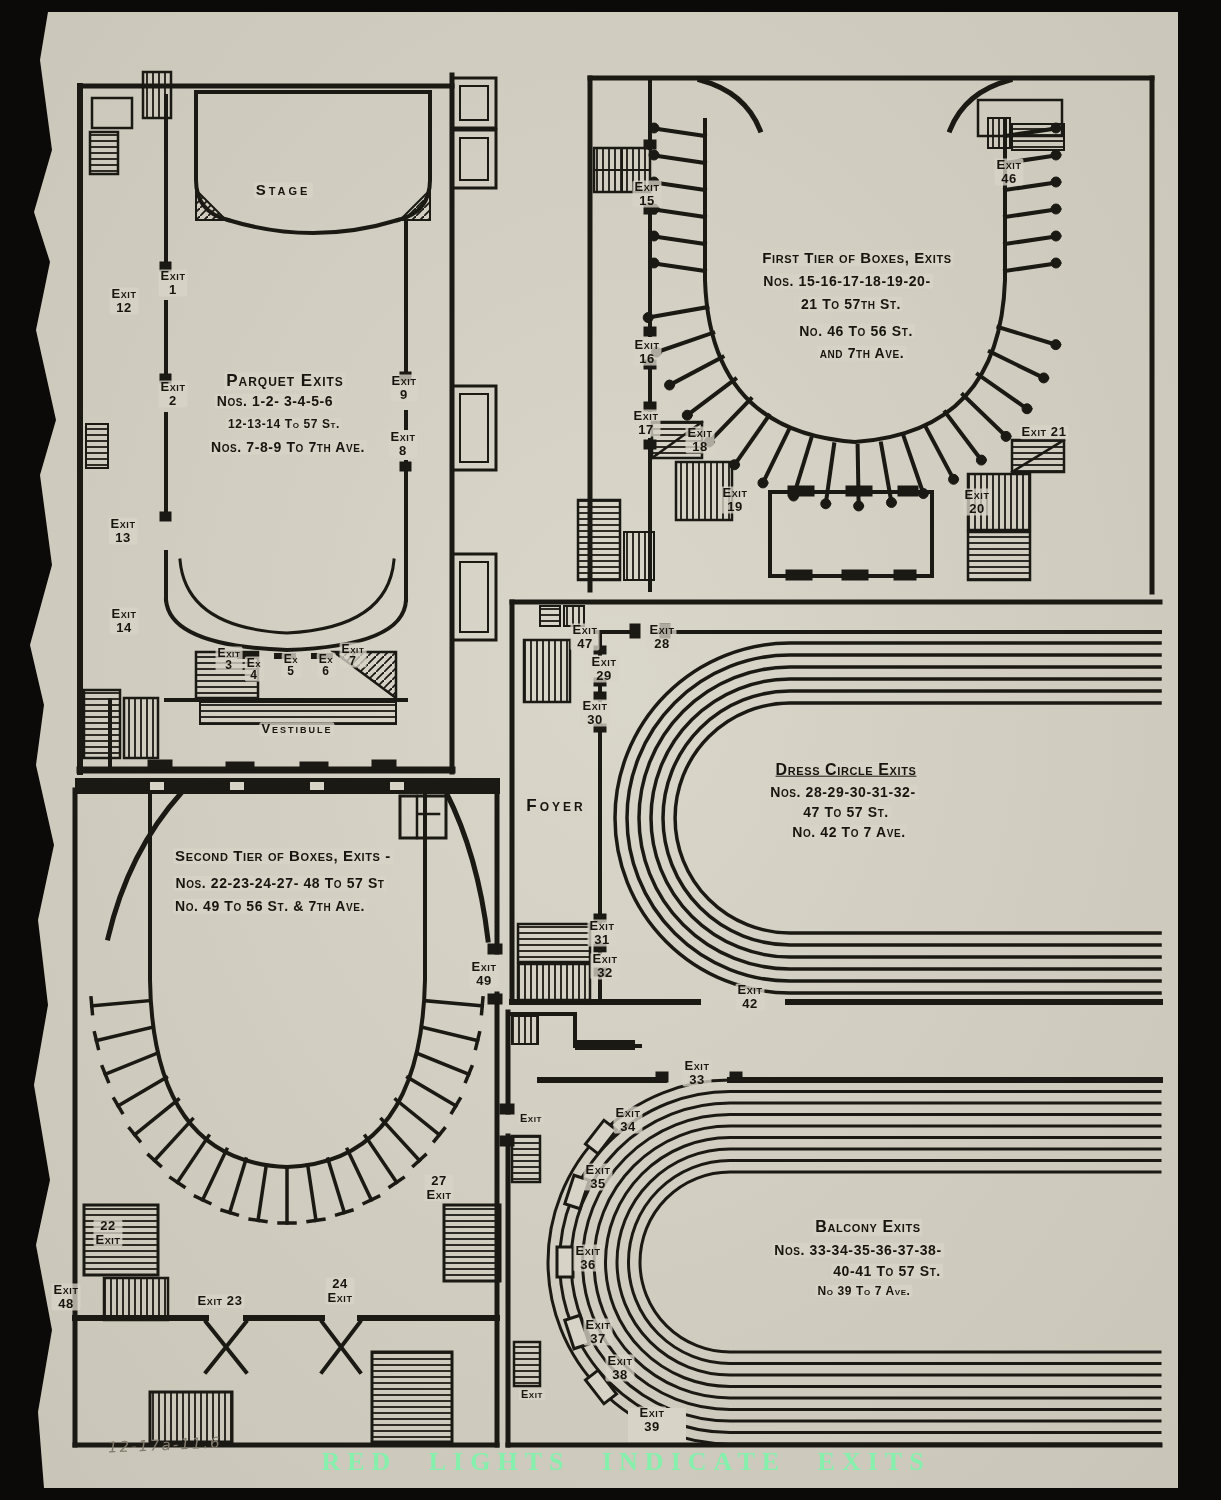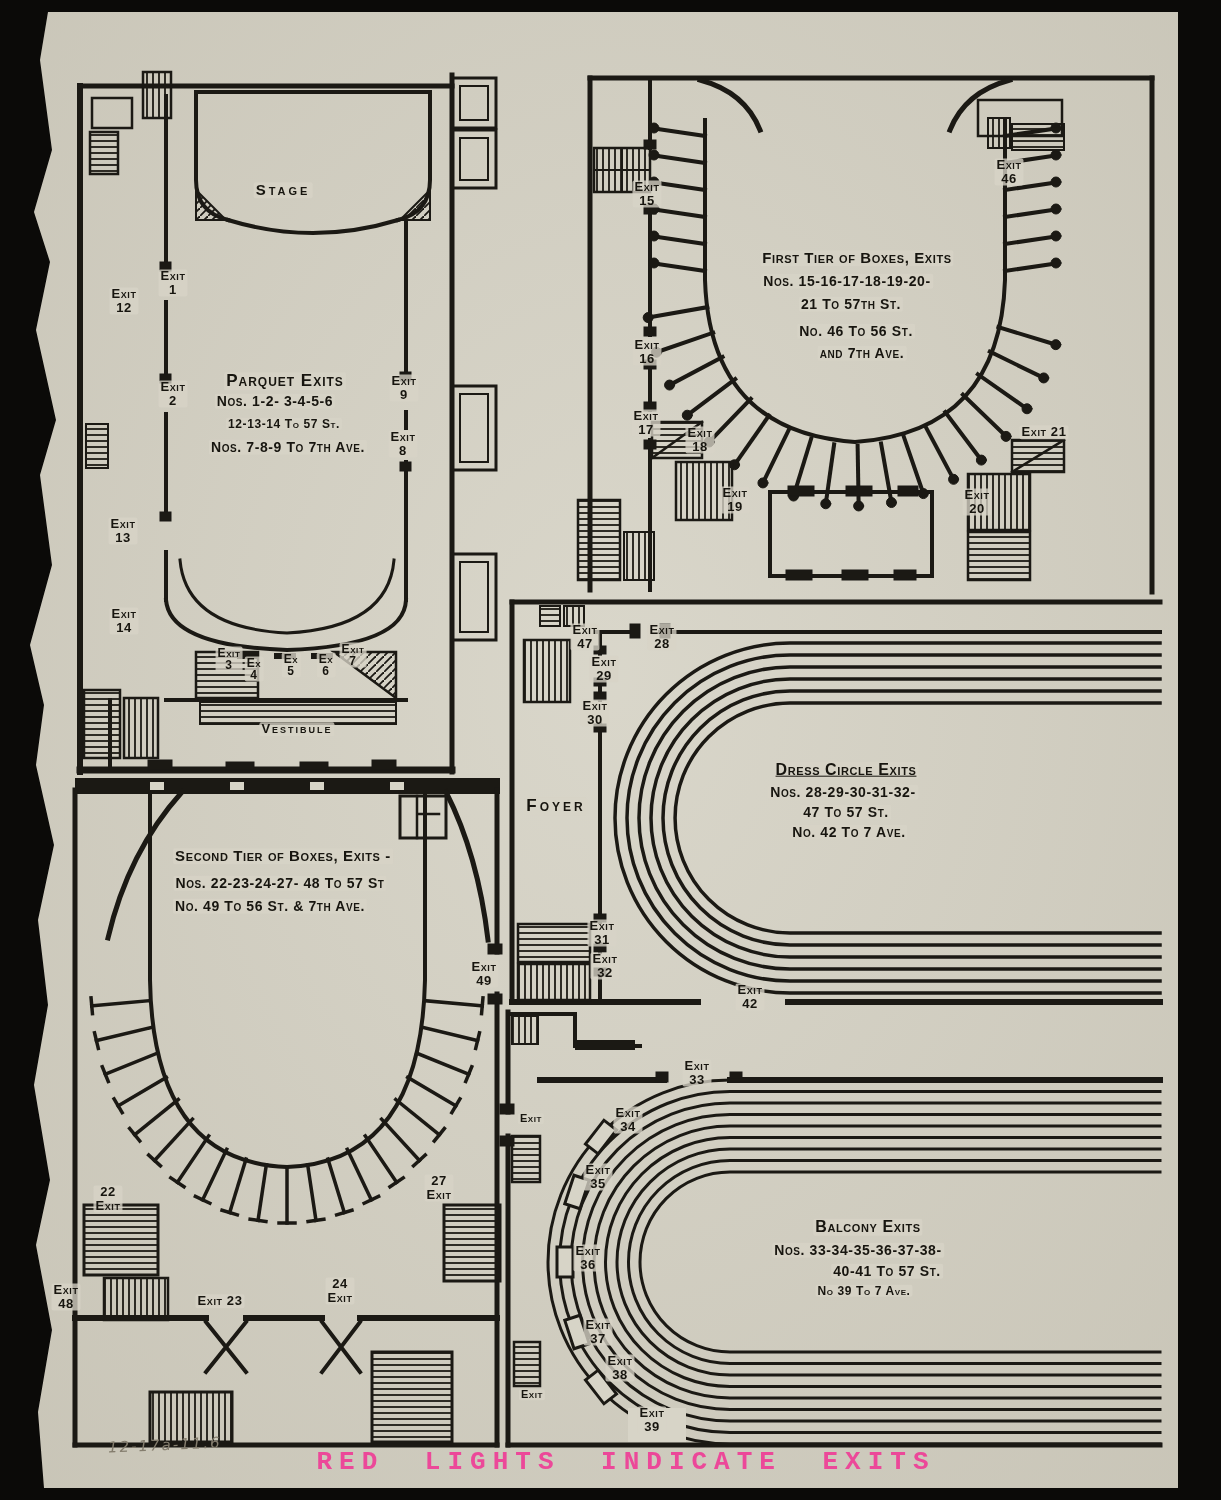--- a/index.html
+++ b/index.html
@@ -28,23 +28,23 @@
   .lbl{
     position:absolute;transform:translate(-50%,-50%);
     font-weight:700;font-size:13px;line-height:1.04;
     font-variant:small-caps;letter-spacing:.6px;
     color:#17150f;text-align:center;white-space:pre-line;
     background:rgba(215,212,199,.78);padding:0 2px;border-radius:2px;
   }
   .footer{
     position:absolute;transform:translateX(-50%);
     left:626px;top:1447px;
-    font-family:Liberation Mono, monospace;
+    font-family:Liberation Serif, serif;
     font-weight:600;font-size:26px;letter-spacing:7px;word-spacing:18px;
-    color:#ec4899;white-space:nowrap;
+    color:#86efac;white-space:nowrap;
   }
   .hw{
     position:absolute;left:108px;top:1436px;
     font-family:"DejaVu Sans",sans-serif;font-style:italic;
     font-size:15px;letter-spacing:2px;color:#847d6e;
     transform:rotate(-2.5deg);
   }
 </style>
 </head>
 <body>
@@ -422,21 +422,21 @@
 31</div>
     <div class="lbl" style="left: 605px; top: 966px;">Exit
 32</div>
     <div class="lbl" style="left: 750px; top: 997px;">Exit
 42</div>
     <div class="lbl" style="left: 283px; top: 856px; font-size: 15px;">Second Tier of Boxes, Exits -</div>
     <div class="lbl" style="left: 280px; top: 883px; font-size: 14px;">Nos. 22-23-24-27- 48 To 57 St</div>
     <div class="lbl" style="left: 270px; top: 906px; font-size: 14px;">No. 49 To 56 St. &amp; 7th Ave.</div>
     <div class="lbl" style="left: 484px; top: 974px;">Exit
 49</div>
-    <div class="lbl" style="left: 108px; top: 1199px;">22
+    <div class="lbl" style="left: 108px; top: 1233px;">22
 Exit</div>
     <div class="lbl" style="left: 439px; top: 1188px;">27
 Exit</div>
     <div class="lbl" style="left: 66px; top: 1297px;">Exit
 48</div>
     <div class="lbl" style="left: 220px; top: 1301px;">Exit 23</div>
     <div class="lbl" style="left: 340px; top: 1291px;">24
 Exit</div>
     <div class="lbl" style="left: 697px; top: 1073px;">Exit
 33</div>

